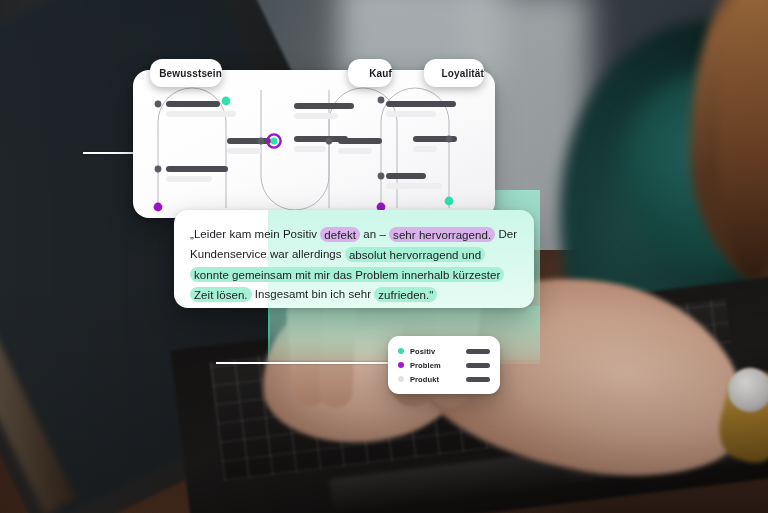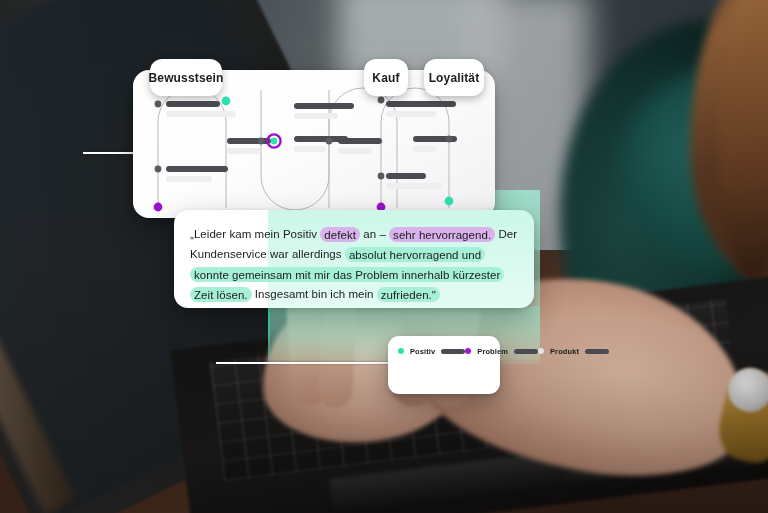--- a/index.html
+++ b/index.html
@@ -213,32 +213,32 @@
   .journey-card {
     position:absolute; left:133px; top:70px; width:362px; height:148px;
     background:linear-gradient(155deg,#ffffff 0%,#fdfdfe 45%,#f1f1f3 100%);
     border-radius:16px;
     box-shadow:0 10px 28px rgba(0,0,0,.30), 0 2px 6px rgba(0,0,0,.18);
   }
   .journey-svg { position:absolute; left:0; top:0; width:362px; height:148px; }
 
   
   .pill {
-    position:absolute; top:59px; height:37px;
+    position:absolute; top:59px; height:28px;
     background:#ffffff;
     border-radius:12px;
-    display:flex; align-items:center; justify-content:center;
-    font-size:12px; font-weight:700; color:#1c1c22;
+    display:flex; align-items:center; justify-content:flex-end;
+    font-size:10px; font-weight:700; color:#1c1c22;
     letter-spacing:.15px;
     box-shadow:0 3px 9px rgba(0,0,0,.28);
     white-space:nowrap;
   }
   .pill-0 { left:150px; width:72px; }
   .pill-1 { left:250px; width:66px; }
-  .pill-2 { left:364px; width:44px; }
+  .pill-2 { left:348px; width:44px; }
   .pill-3 { left:424px; width:60px; }
 
   
   .quote-card {
     position:absolute; left:174px; top:210px; width:360px; height:98px;
     background:#ffffff;
     border-radius:14px;
     box-shadow:0 12px 30px rgba(0,0,0,.28), 0 2px 6px rgba(0,0,0,.14);
     overflow:hidden;
   }
@@ -257,21 +257,21 @@
   .hl-pos { background:#a6f1d6; border-radius:9px; padding:1.5px 4px; box-decoration-break:clone; -webkit-box-decoration-break:clone; }
   .hl-neg { background:#d9b2ec; border-radius:9px; padding:1.5px 4px; box-decoration-break:clone; -webkit-box-decoration-break:clone; }
 
   
   .legend-card {
     position:absolute; left:388px; top:336px; width:112px; height:58px;
     background:#ffffff;
     border-radius:11px;
     box-shadow:0 10px 24px rgba(0,0,0,.28), 0 2px 5px rgba(0,0,0,.14);
     padding:8px 10px;
-    display:flex; flex-direction:row; justify-content:flex-start;
+    display:flex; flex-direction:column; justify-content:flex-start;
   }
   .legend-row { display:flex; align-items:center; gap:6px; height:14px; }
   .legend-dot { width:6px; height:6px; border-radius:50%; flex:0 0 auto; }
   .legend-label { font-size:7.5px; font-weight:700; color:#1c1c22; letter-spacing:.1px; white-space:nowrap; }
   .legend-bar { margin-left:auto; width:24px; height:5px; border-radius:3px; background:#4b4b52; }
 </style>
 </head>
 <body>
 
 <div id="stage">
@@ -386,21 +386,21 @@
   <div class="pill pill-2">
     <span>Kauf</span>
   </div>
   <div class="pill pill-3">
     <span>Loyalität</span>
   </div>
 
   <div class="quote-card">
     <div class="quote-tint"></div>
     <div class="quote-text">
-      <span>„Leider kam mein Positiv </span><span class="hl-neg">defekt</span><span> an – </span><span class="hl-neg">sehr hervorragend.</span><span> Der Kundenservice war allerdings </span><span class="hl-pos">absolut hervorragend und konnte gemeinsam mit mir das Problem innerhalb kürzester Zeit lösen.</span><span> Insgesamt bin ich mein </span><span class="hl-pos">zufrieden."</span>
+      <span>„Leider kam mein Positiv </span><span class="hl-neg">defekt</span><span> an – </span><span class="hl-neg">sehr hervorragend.</span><span> Der Kundenservice war allerdings </span><span class="hl-pos">absolut hervorragend und konnte gemeinsam mit mir das Problem innerhalb kürzester Zeit lösen.</span><span> Insgesamt bin ich sehr </span><span class="hl-pos">zufrieden."</span>
     </div>
   </div>
 
   <div class="legend-card">
     <div class="legend-row">
       <span class="legend-dot" style="background:#2fe0b0"></span>
       <span class="legend-label">Positiv</span>
       <span class="legend-bar"></span>
     </div>
     <div class="legend-row">

